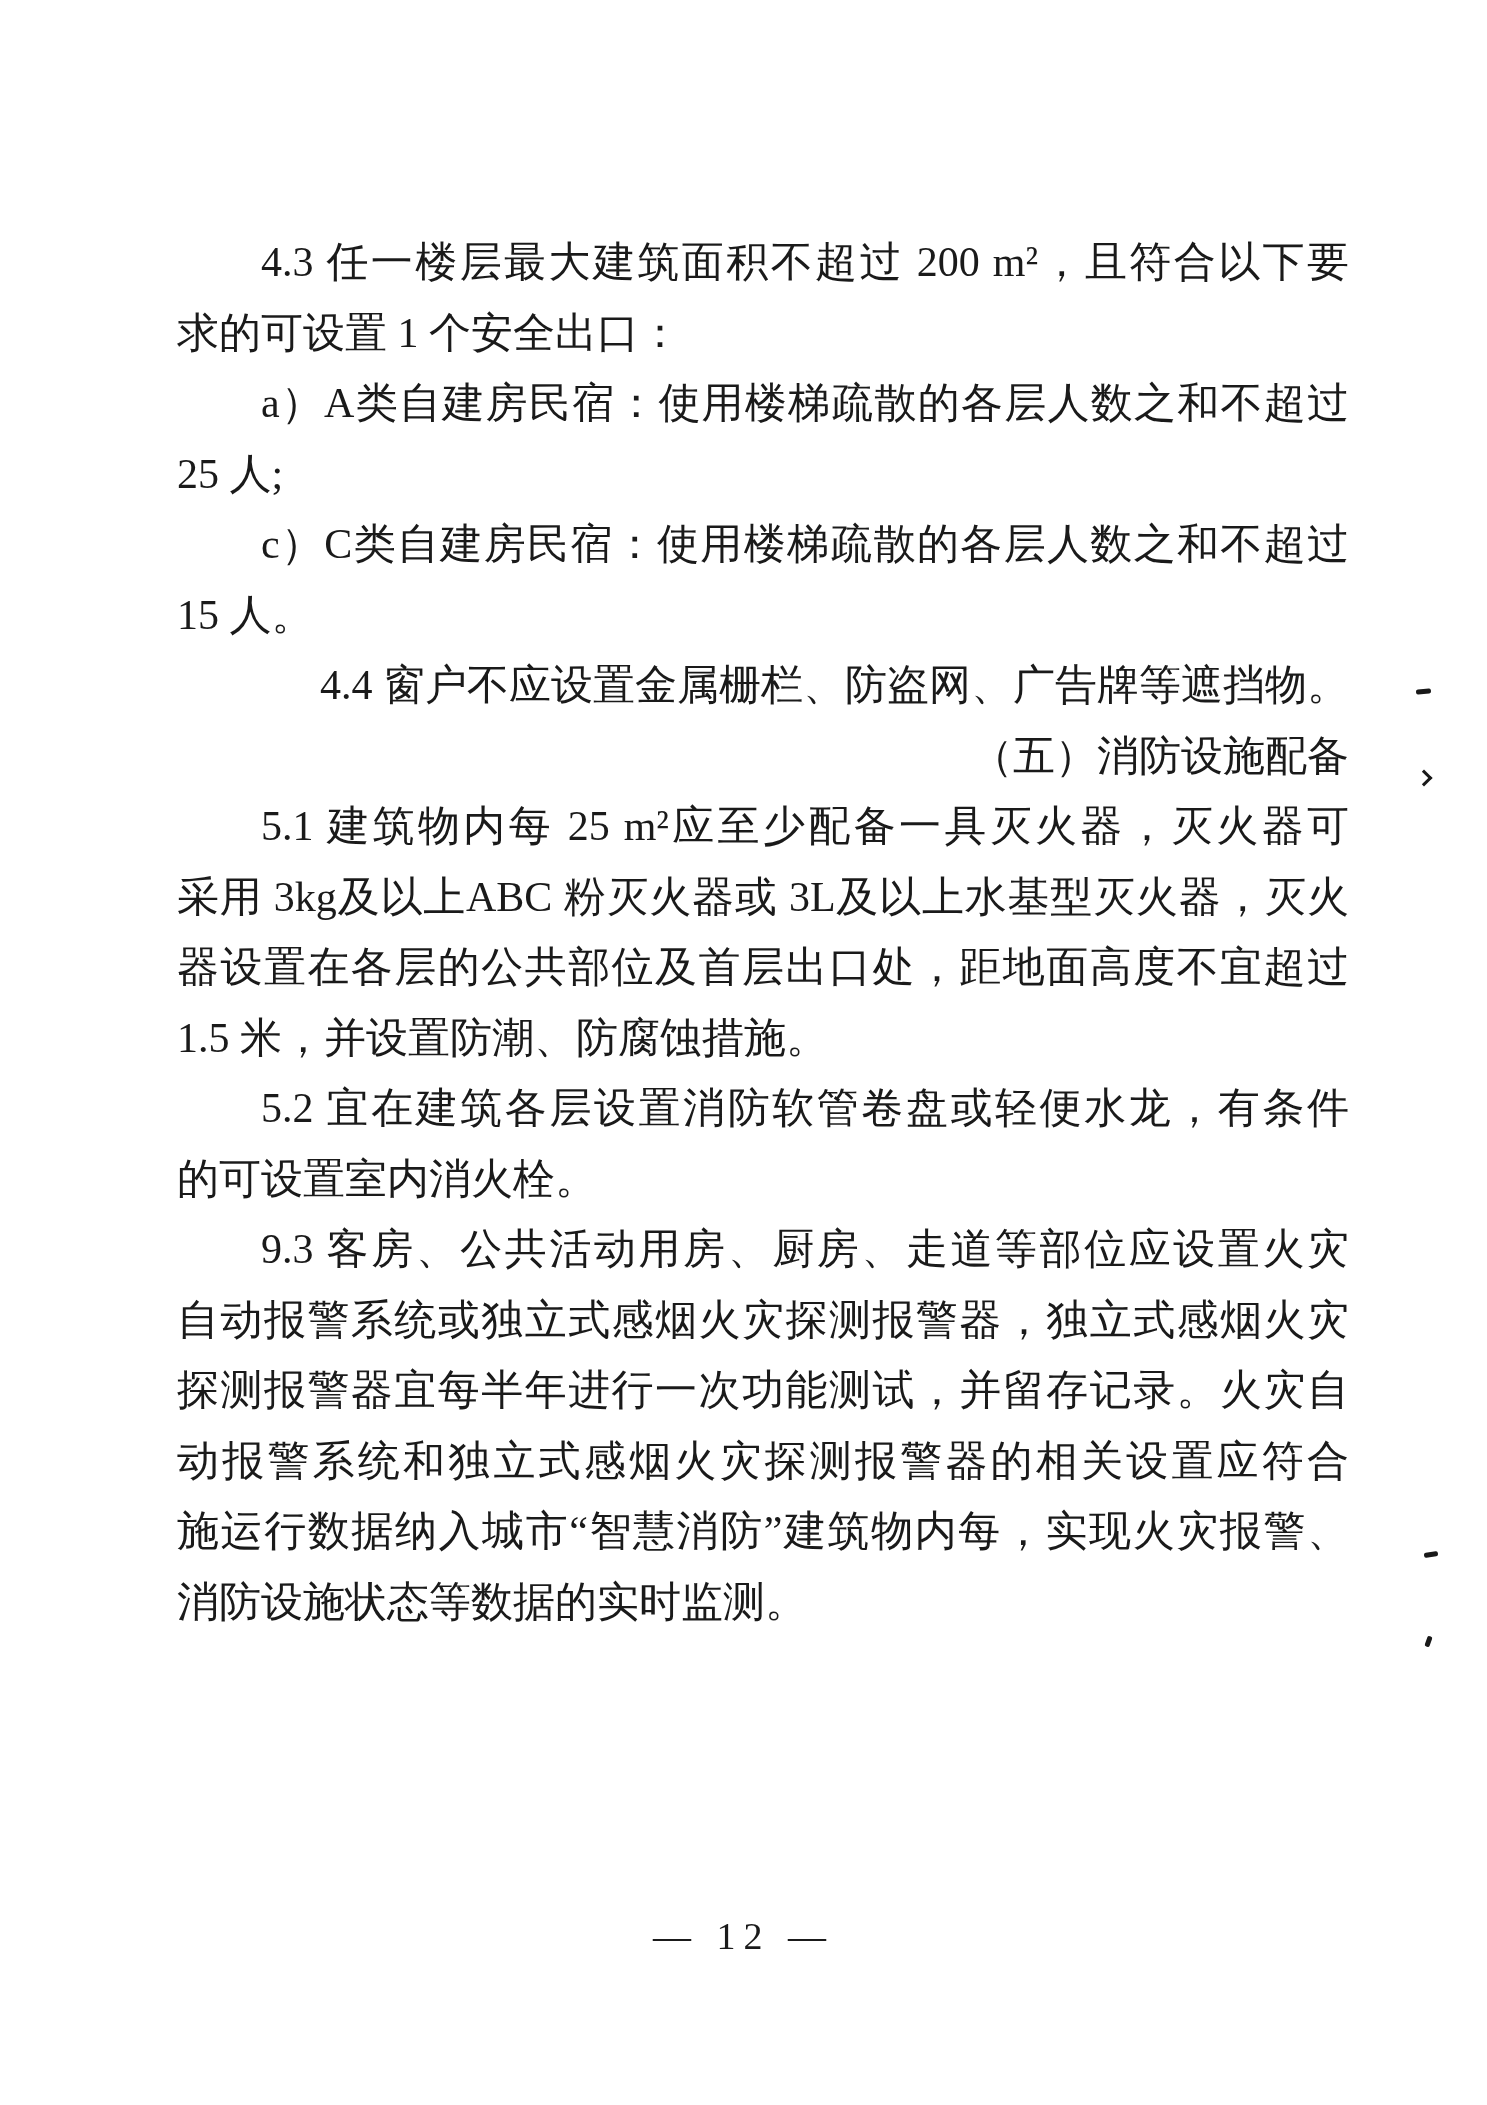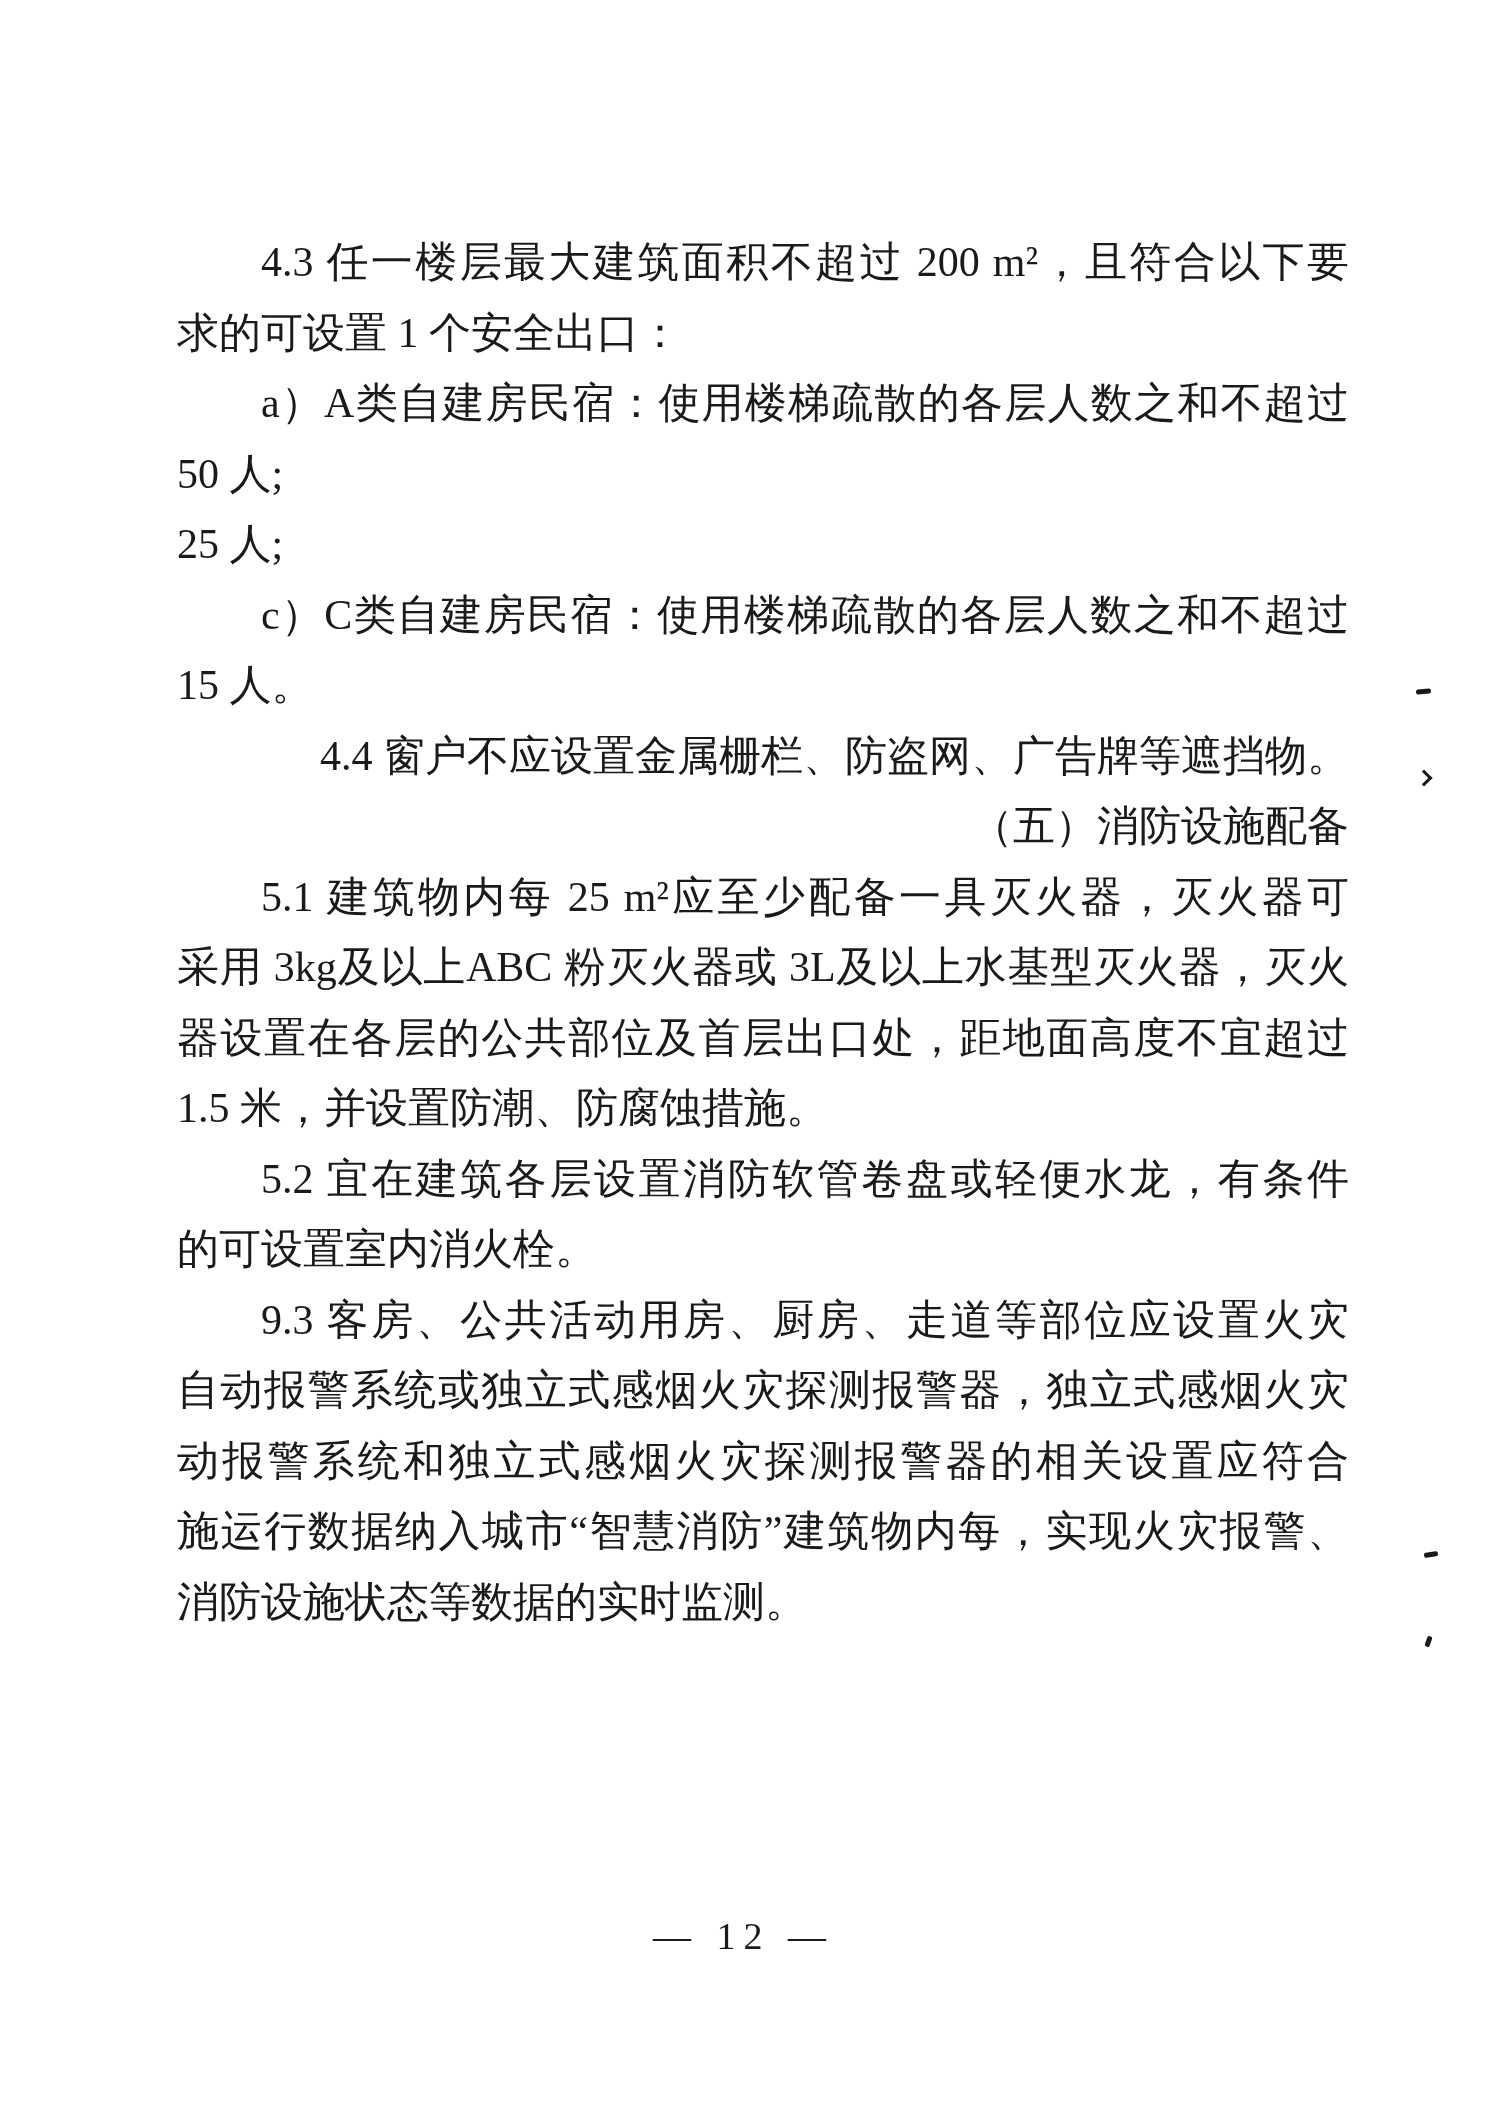--- a/index.html
+++ b/index.html
@@ -76,21 +76,20 @@
 
   <div class="doc-body">
 
     <div class="para">
       <div class="ln indent full">4.3  任一楼层最大建筑面积不超过 200 m²，且符合以下要</div>
       <div class="ln">求的可设置 1 个安全出口：</div>
     </div>
 
     <div class="para">
       <div class="ln indent full">a）A类自建房民宿：使用楼梯疏散的各层人数之和不超过</div>
-      <div class="ln">50 人;</div>
     </div>
 
     <div class="para">
       <div class="ln">25 人;</div>
     </div>
 
     <div class="para">
       <div class="ln indent full">c）C类自建房民宿：使用楼梯疏散的各层人数之和不超过</div>
       <div class="ln">15 人。</div>
     </div>
@@ -111,20 +110,21 @@
     </div>
 
     <div class="para">
       <div class="ln indent full">5.2  宜在建筑各层设置消防软管卷盘或轻便水龙，有条件</div>
       <div class="ln">的可设置室内消火栓。</div>
     </div>
 
     <div class="para">
       <div class="ln indent full">9.3  客房、公共活动用房、厨房、走道等部位应设置火灾</div>
       <div class="ln full">自动报警系统或独立式感烟火灾探测报警器，独立式感烟火灾</div>
+      <div class="ln full">探测报警器宜每半年进行一次功能测试，并留存记录。火灾自</div>
       <div class="ln full">动报警系统和独立式感烟火灾探测报警器的相关设置应符合</div>
       <div class="ln full">施运行数据纳入城市“智慧消防”建筑物内每，实现火灾报警、</div>
       <div class="ln">消防设施状态等数据的实时监测。</div>
     </div>
 
   </div>
 
   <div class="mark mark-dash-1"></div>
   <div class="mark mark-chevron"></div>
   <div class="mark mark-dash-2"></div>

